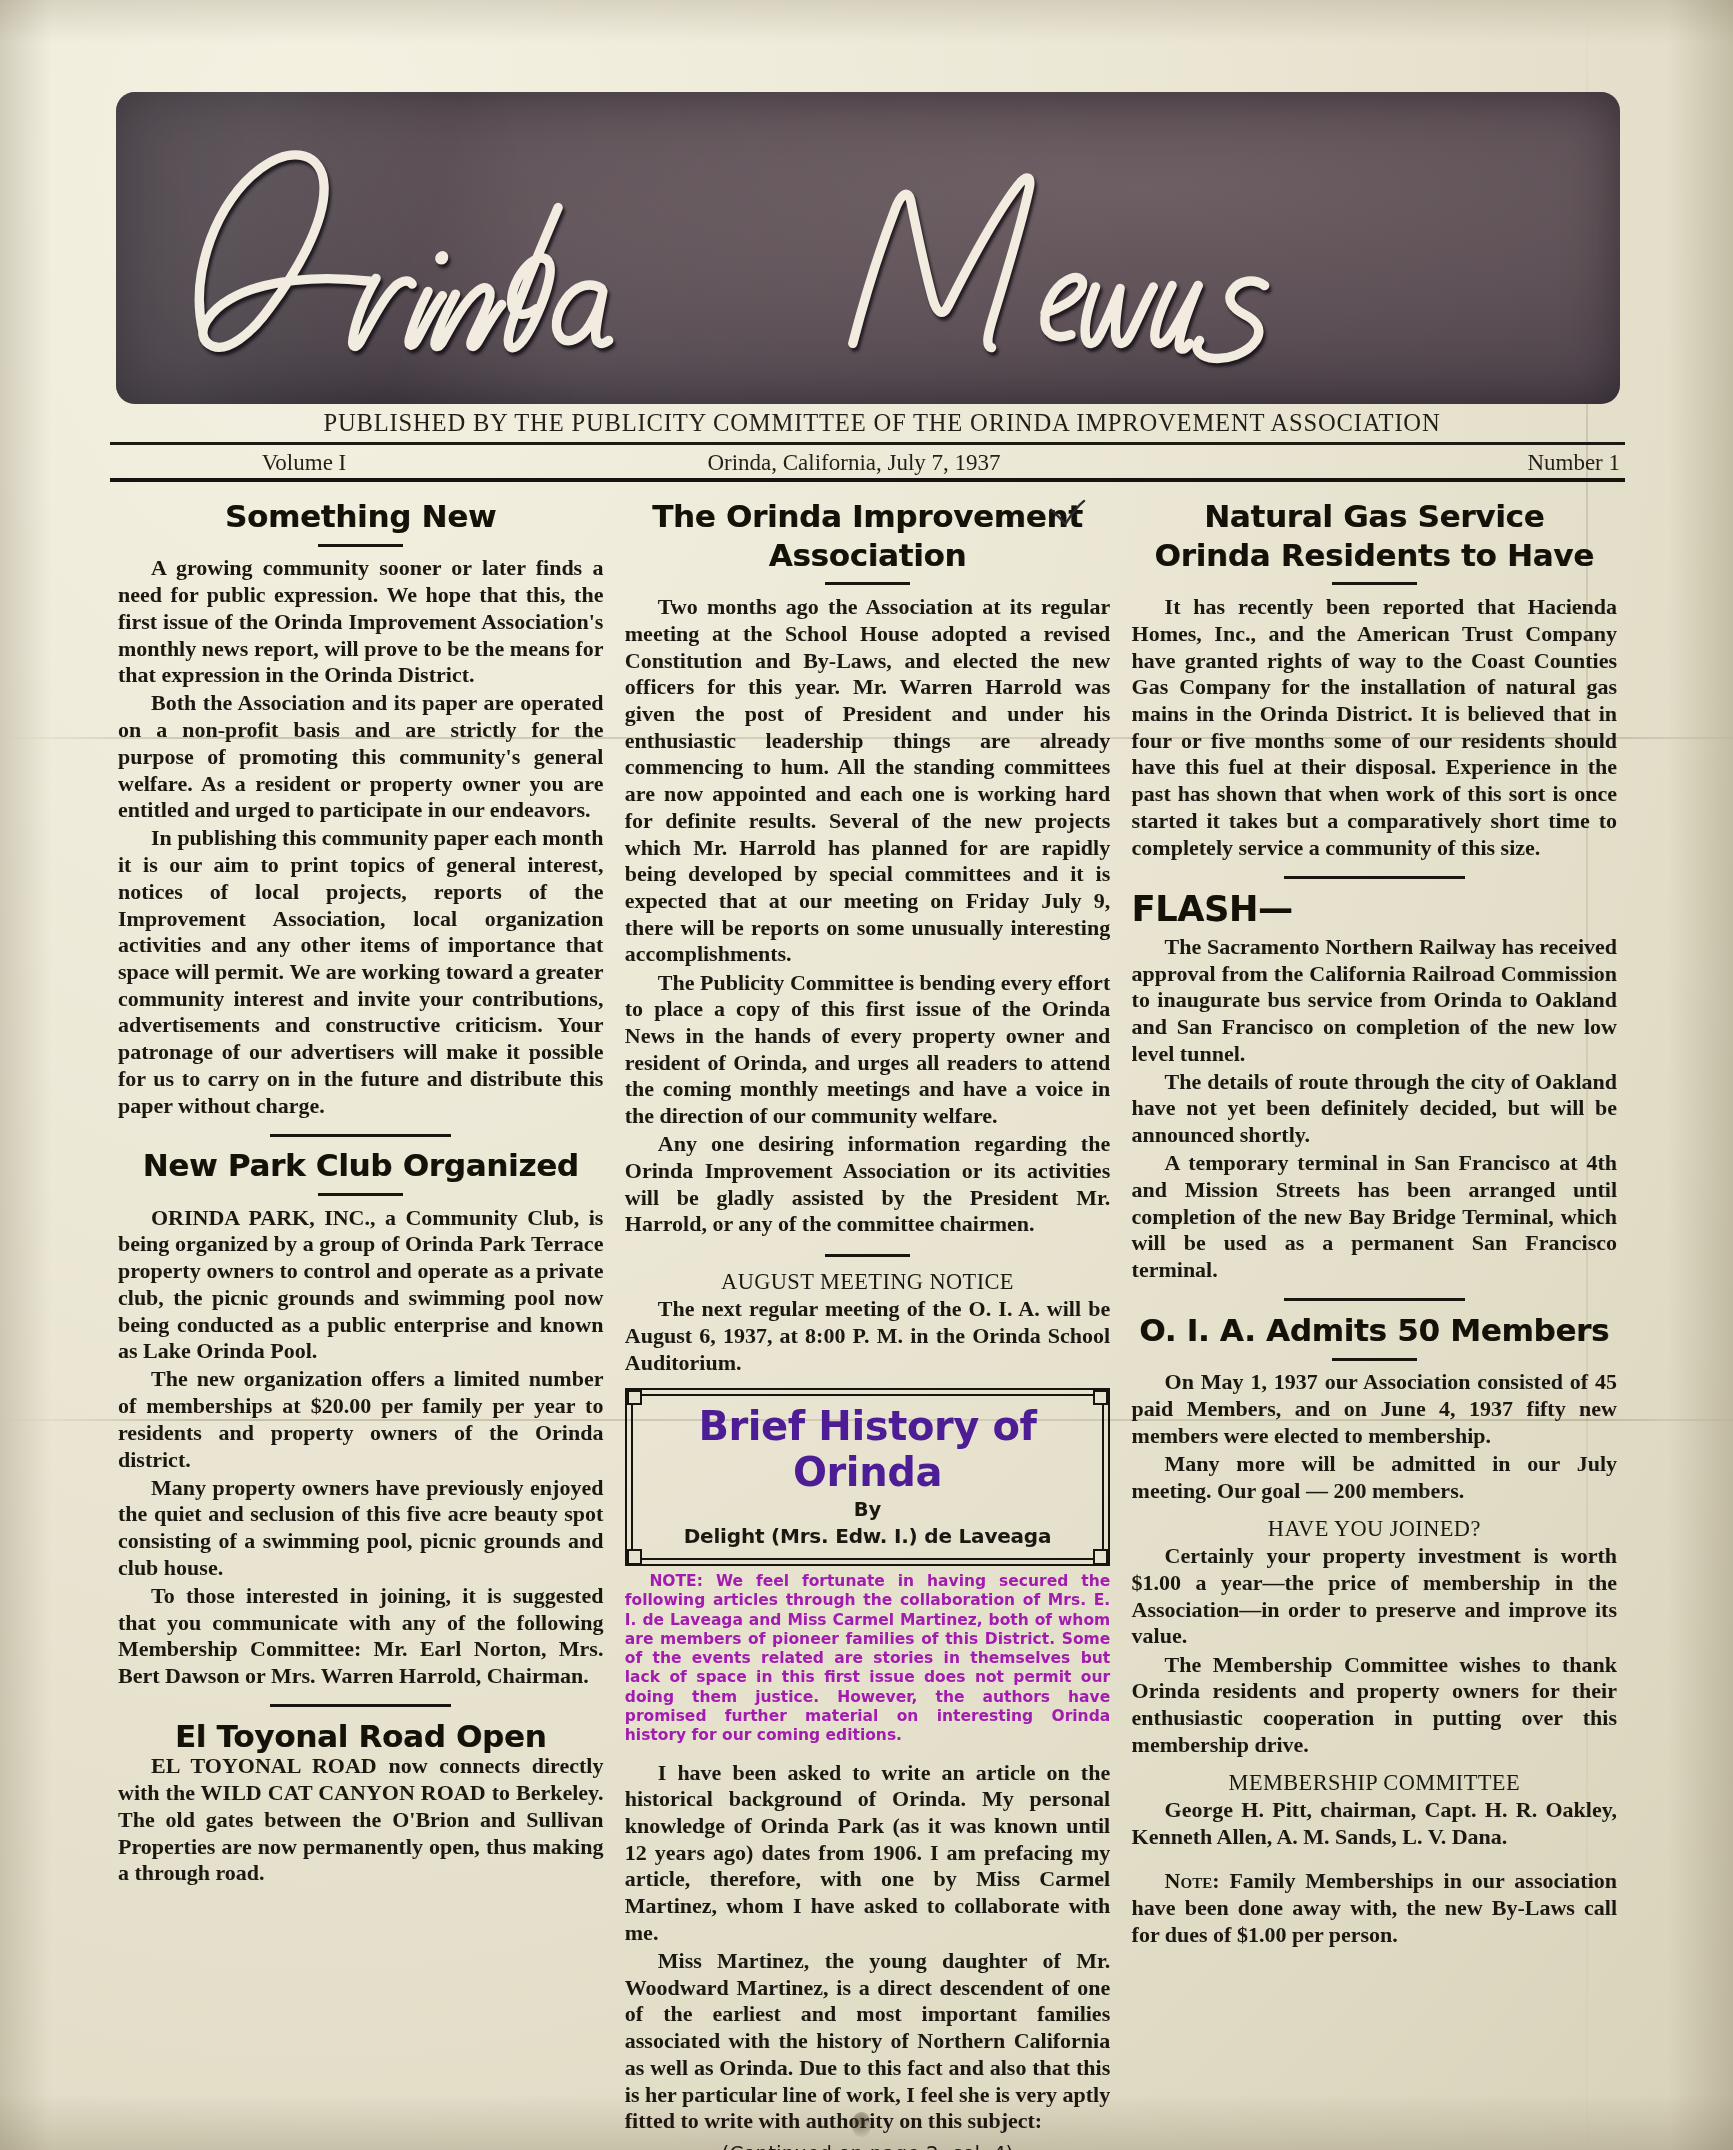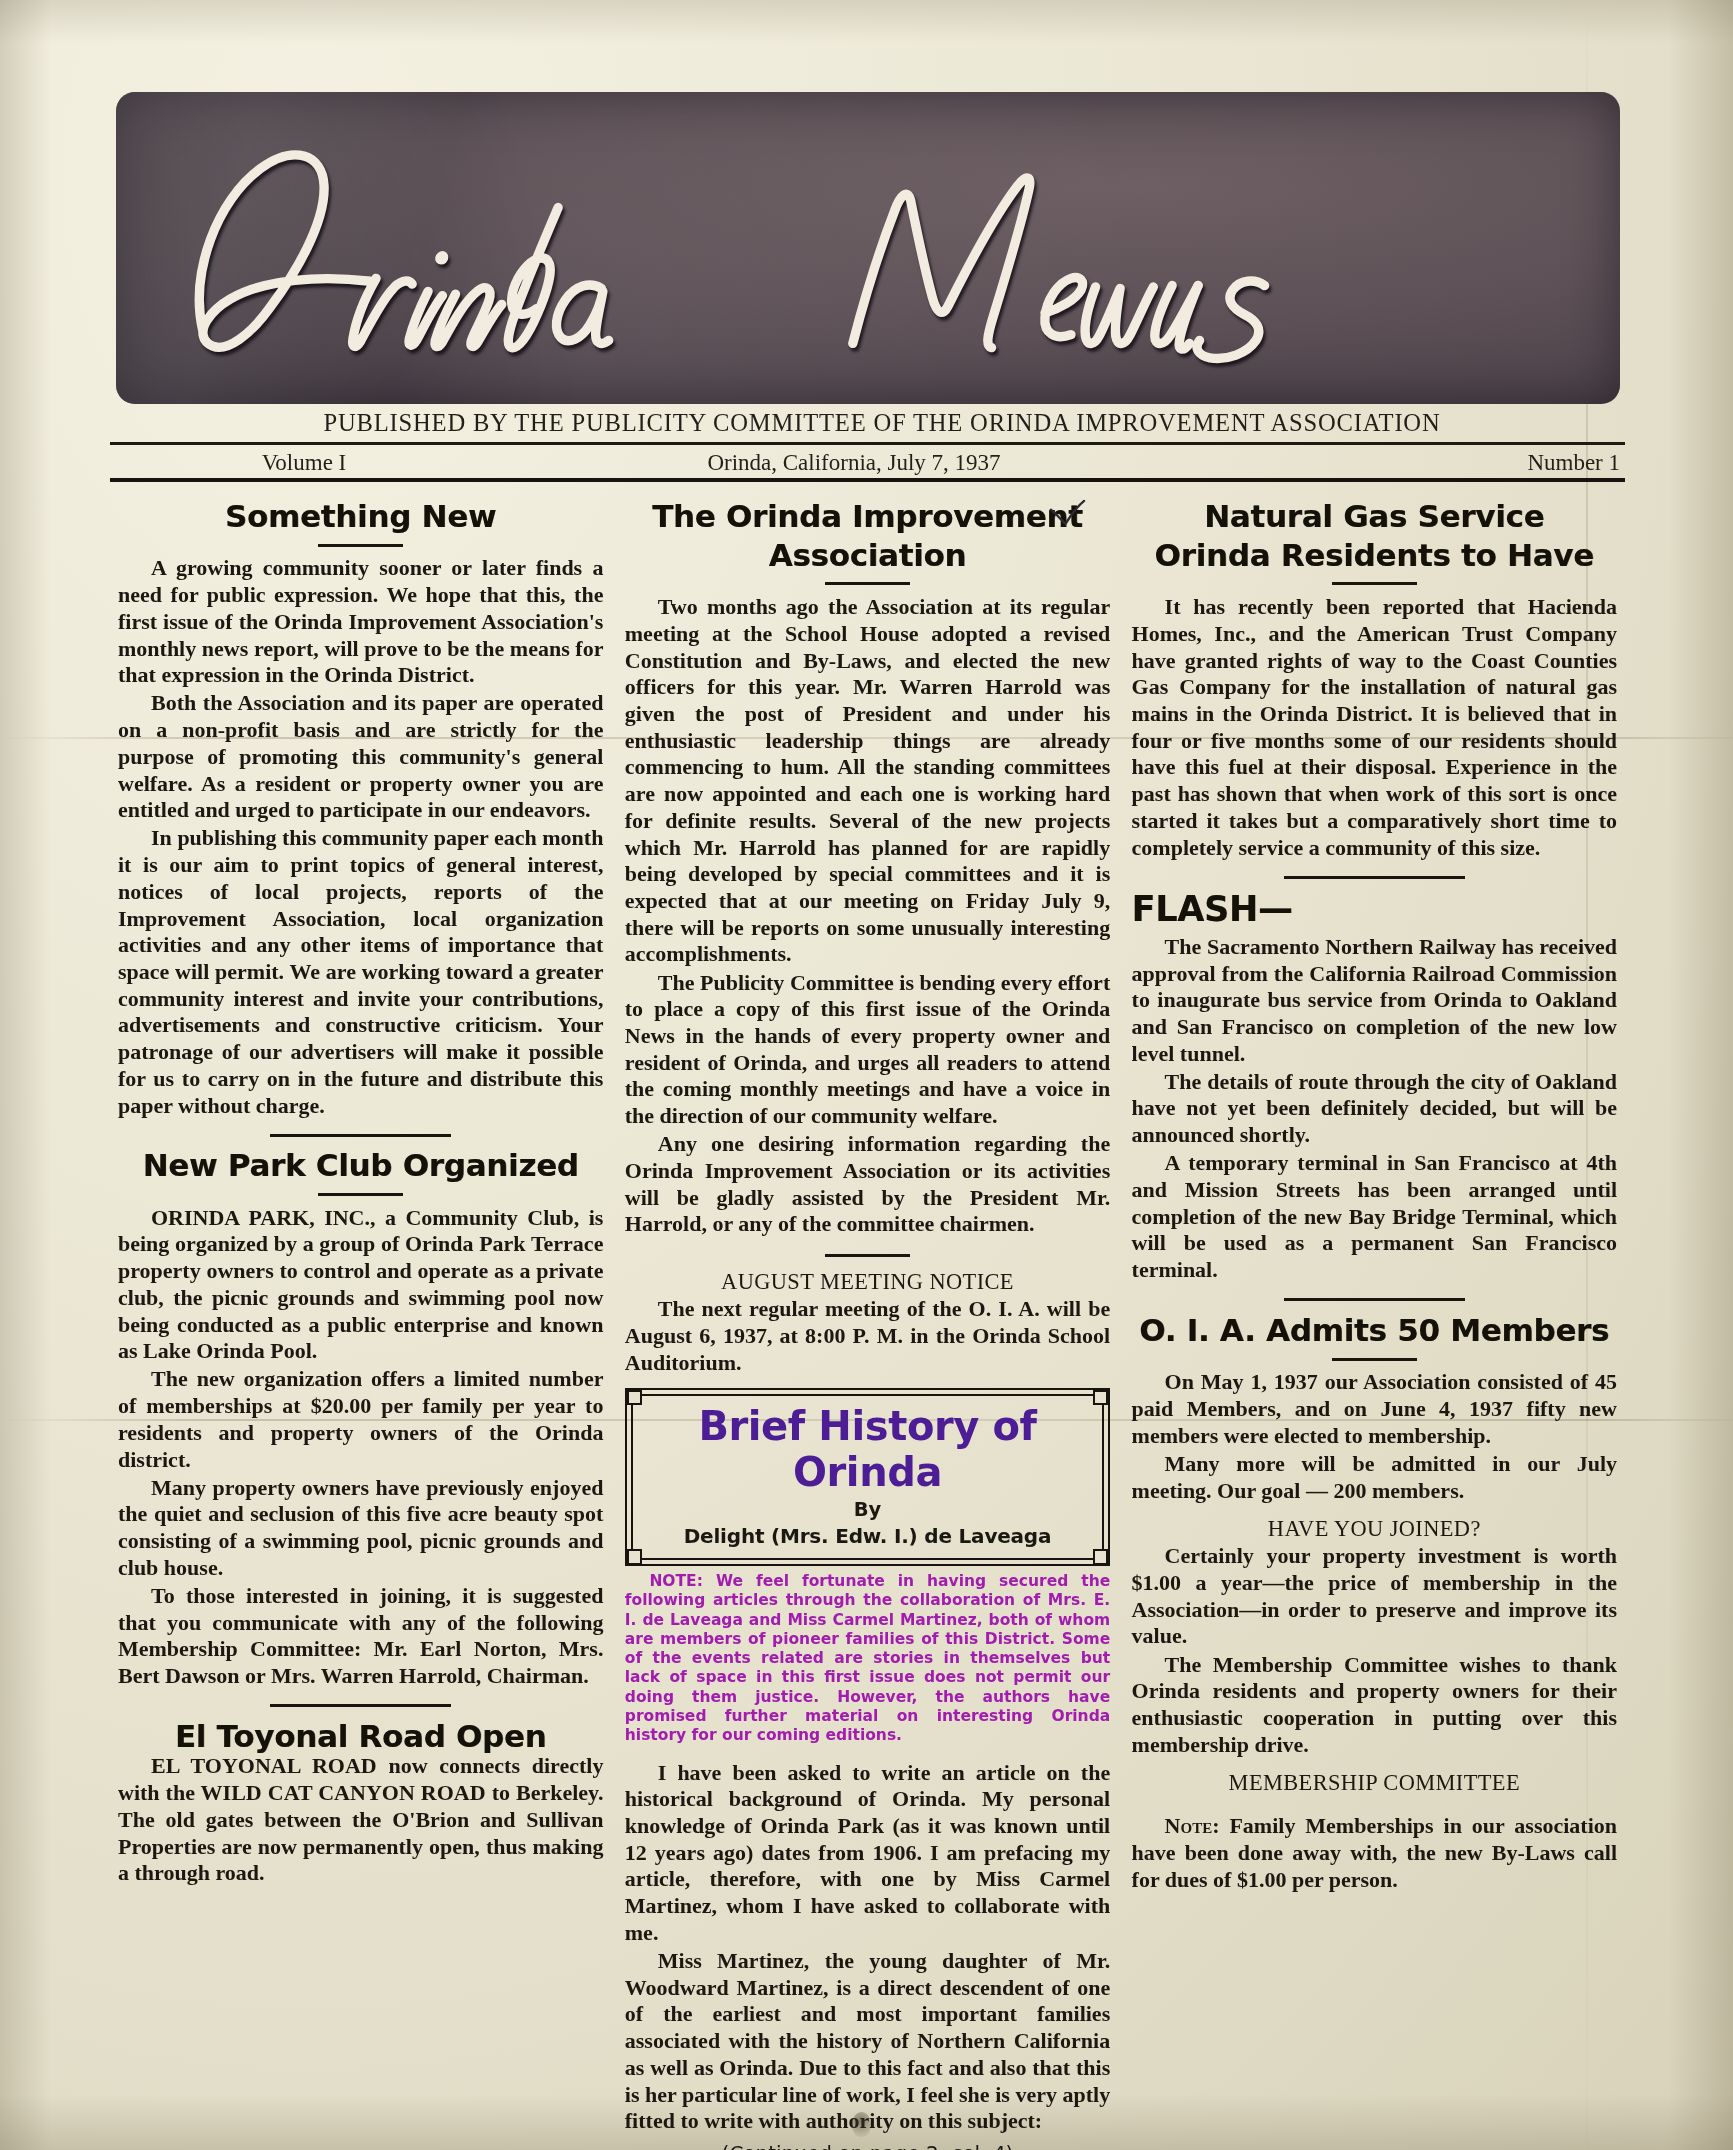--- a/index.html
+++ b/index.html
@@ -317,20 +317,21 @@
       <div class="endrule"></div>
 
       <div class="hl">O. I. A. Admits 50 Members</div>
       <div class="dash"></div>
       <p>On May 1, 1937 our Association consisted of 45 paid Members, and on June 4, 1937 fifty new members were elected to membership.</p>
       <p>Many more will be admitted in our July meeting. Our goal — 200 members.</p>
       <div class="subhead">HAVE YOU JOINED?</div>
       <p>Certainly your property investment is worth $1.00 a year—the price of membership in the Association—in order to preserve and improve its value.</p>
       <p>The Membership Committee wishes to thank Orinda residents and property owners for their enthusiastic cooperation in putting over this membership drive.</p>
       <div class="subhead">MEMBERSHIP COMMITTEE</div>
+      <p>George H. Pitt, chairman, Capt. H. R. Oakley, Kenneth Allen, A. M. Sands, L. V. Dana.</p>
       <p style="margin-top:17.3px"><span class="smallcap">Note:</span> <span>Family Memberships in our association have been done away with, the new By-Laws call for dues of $1.00 per person.</span></p>
     </div>
 
   </div>
 
   <div class="bottom-mark"></div>
 </div>
 
 
 </body></html>

